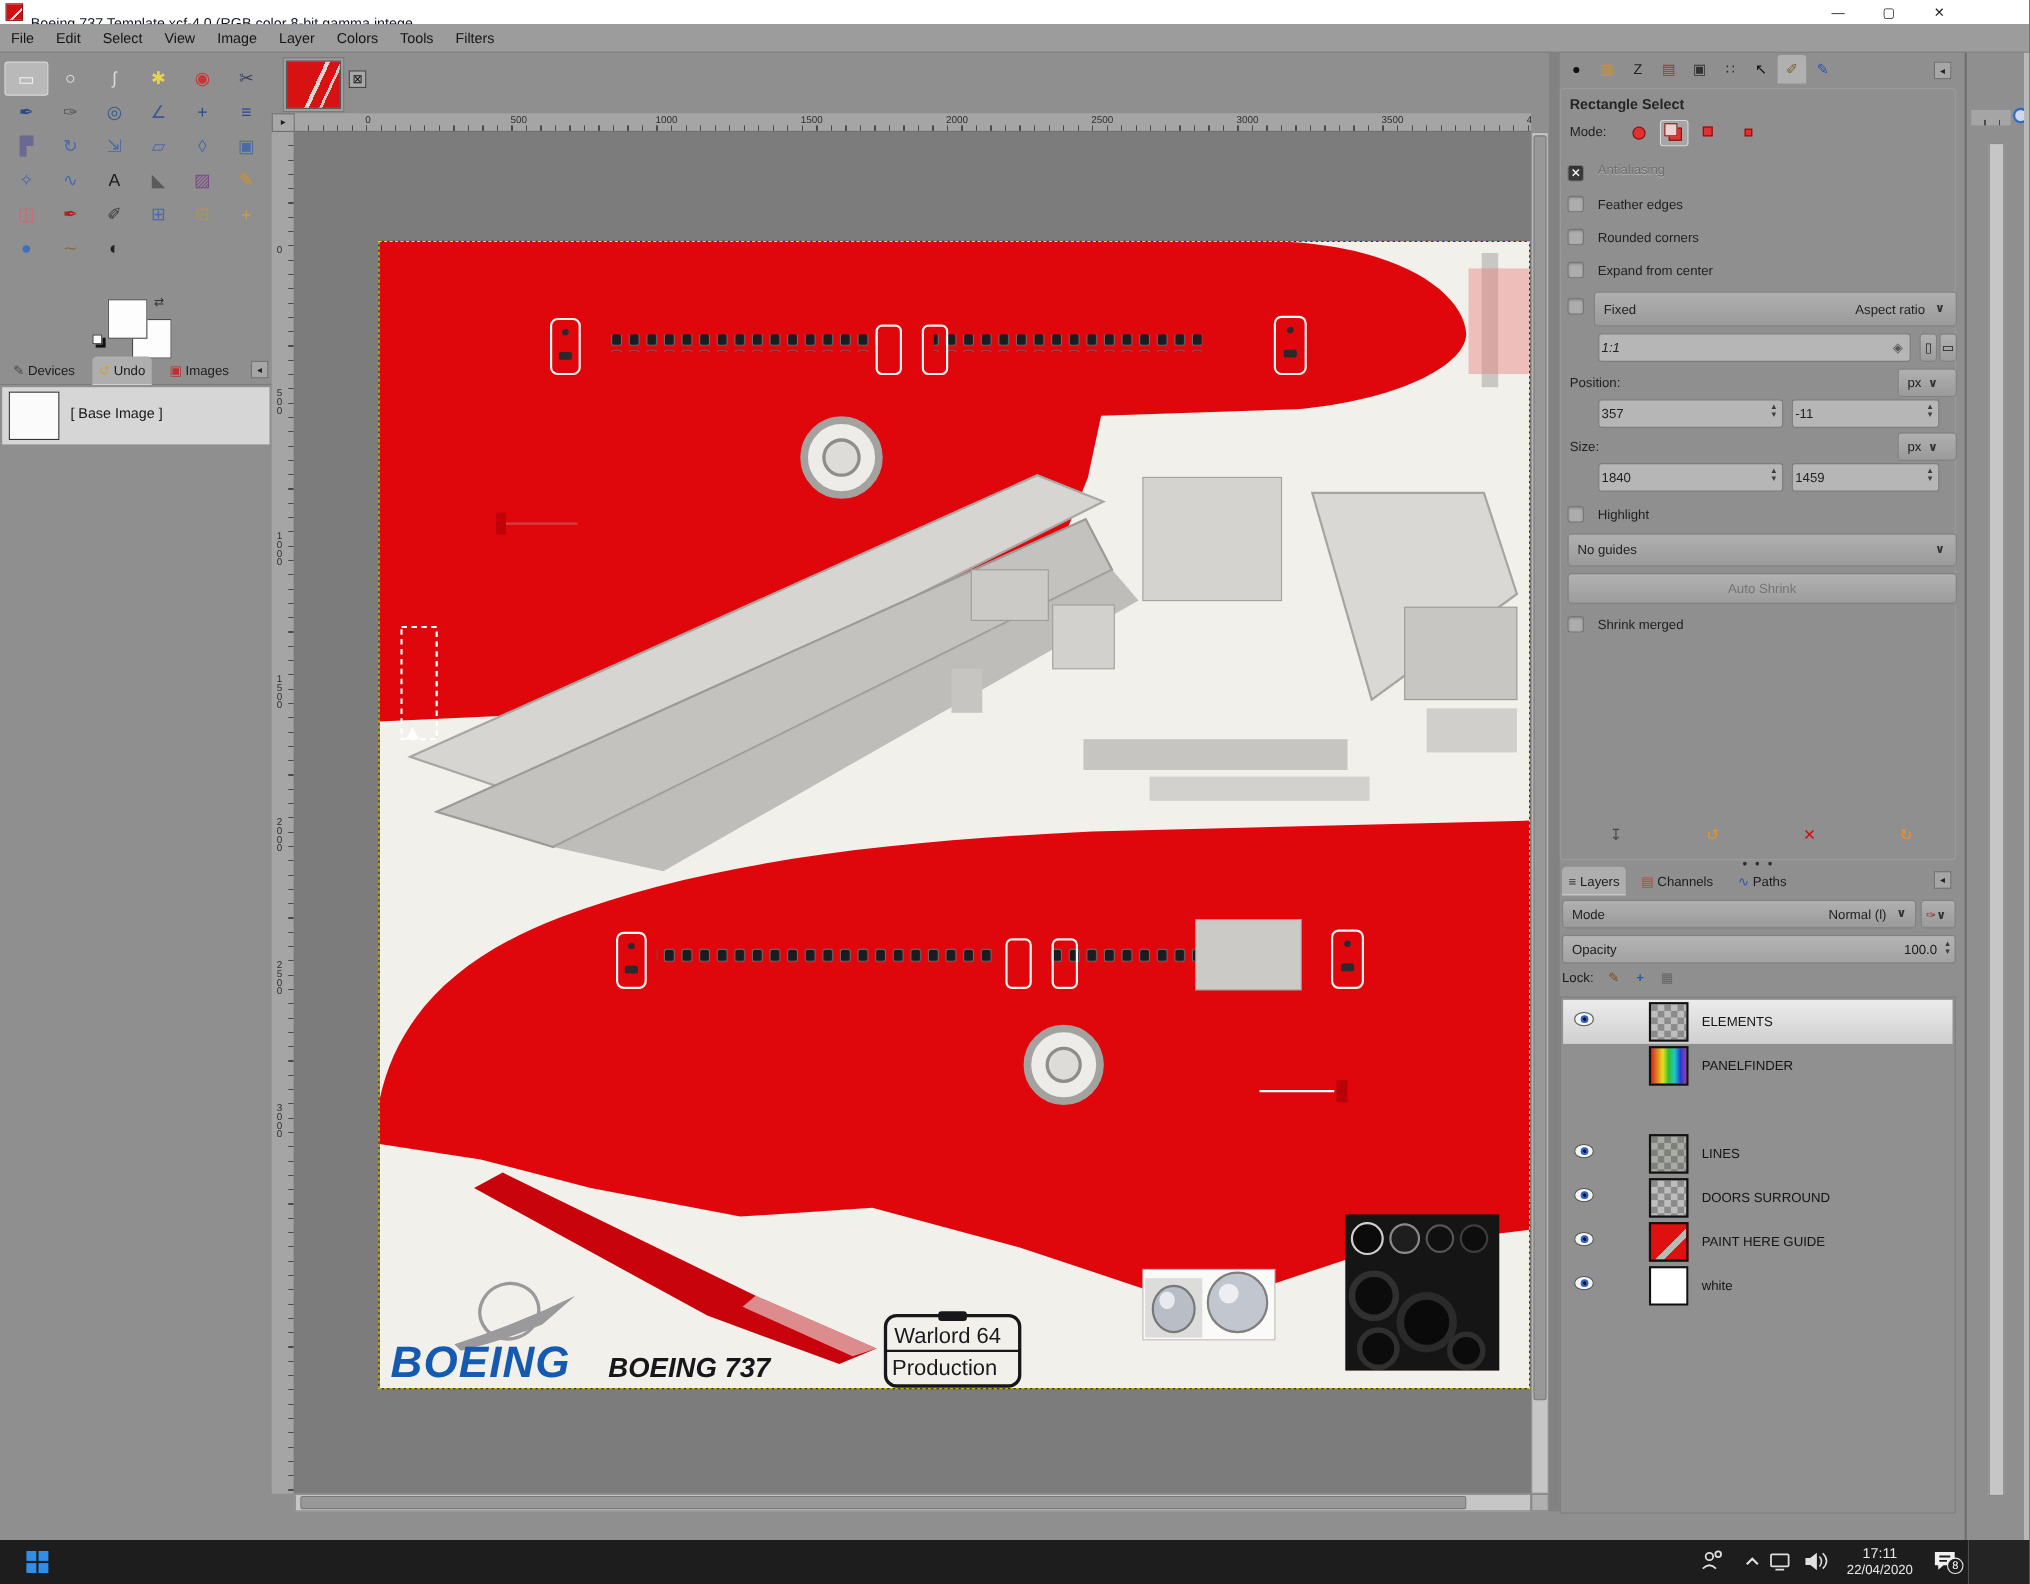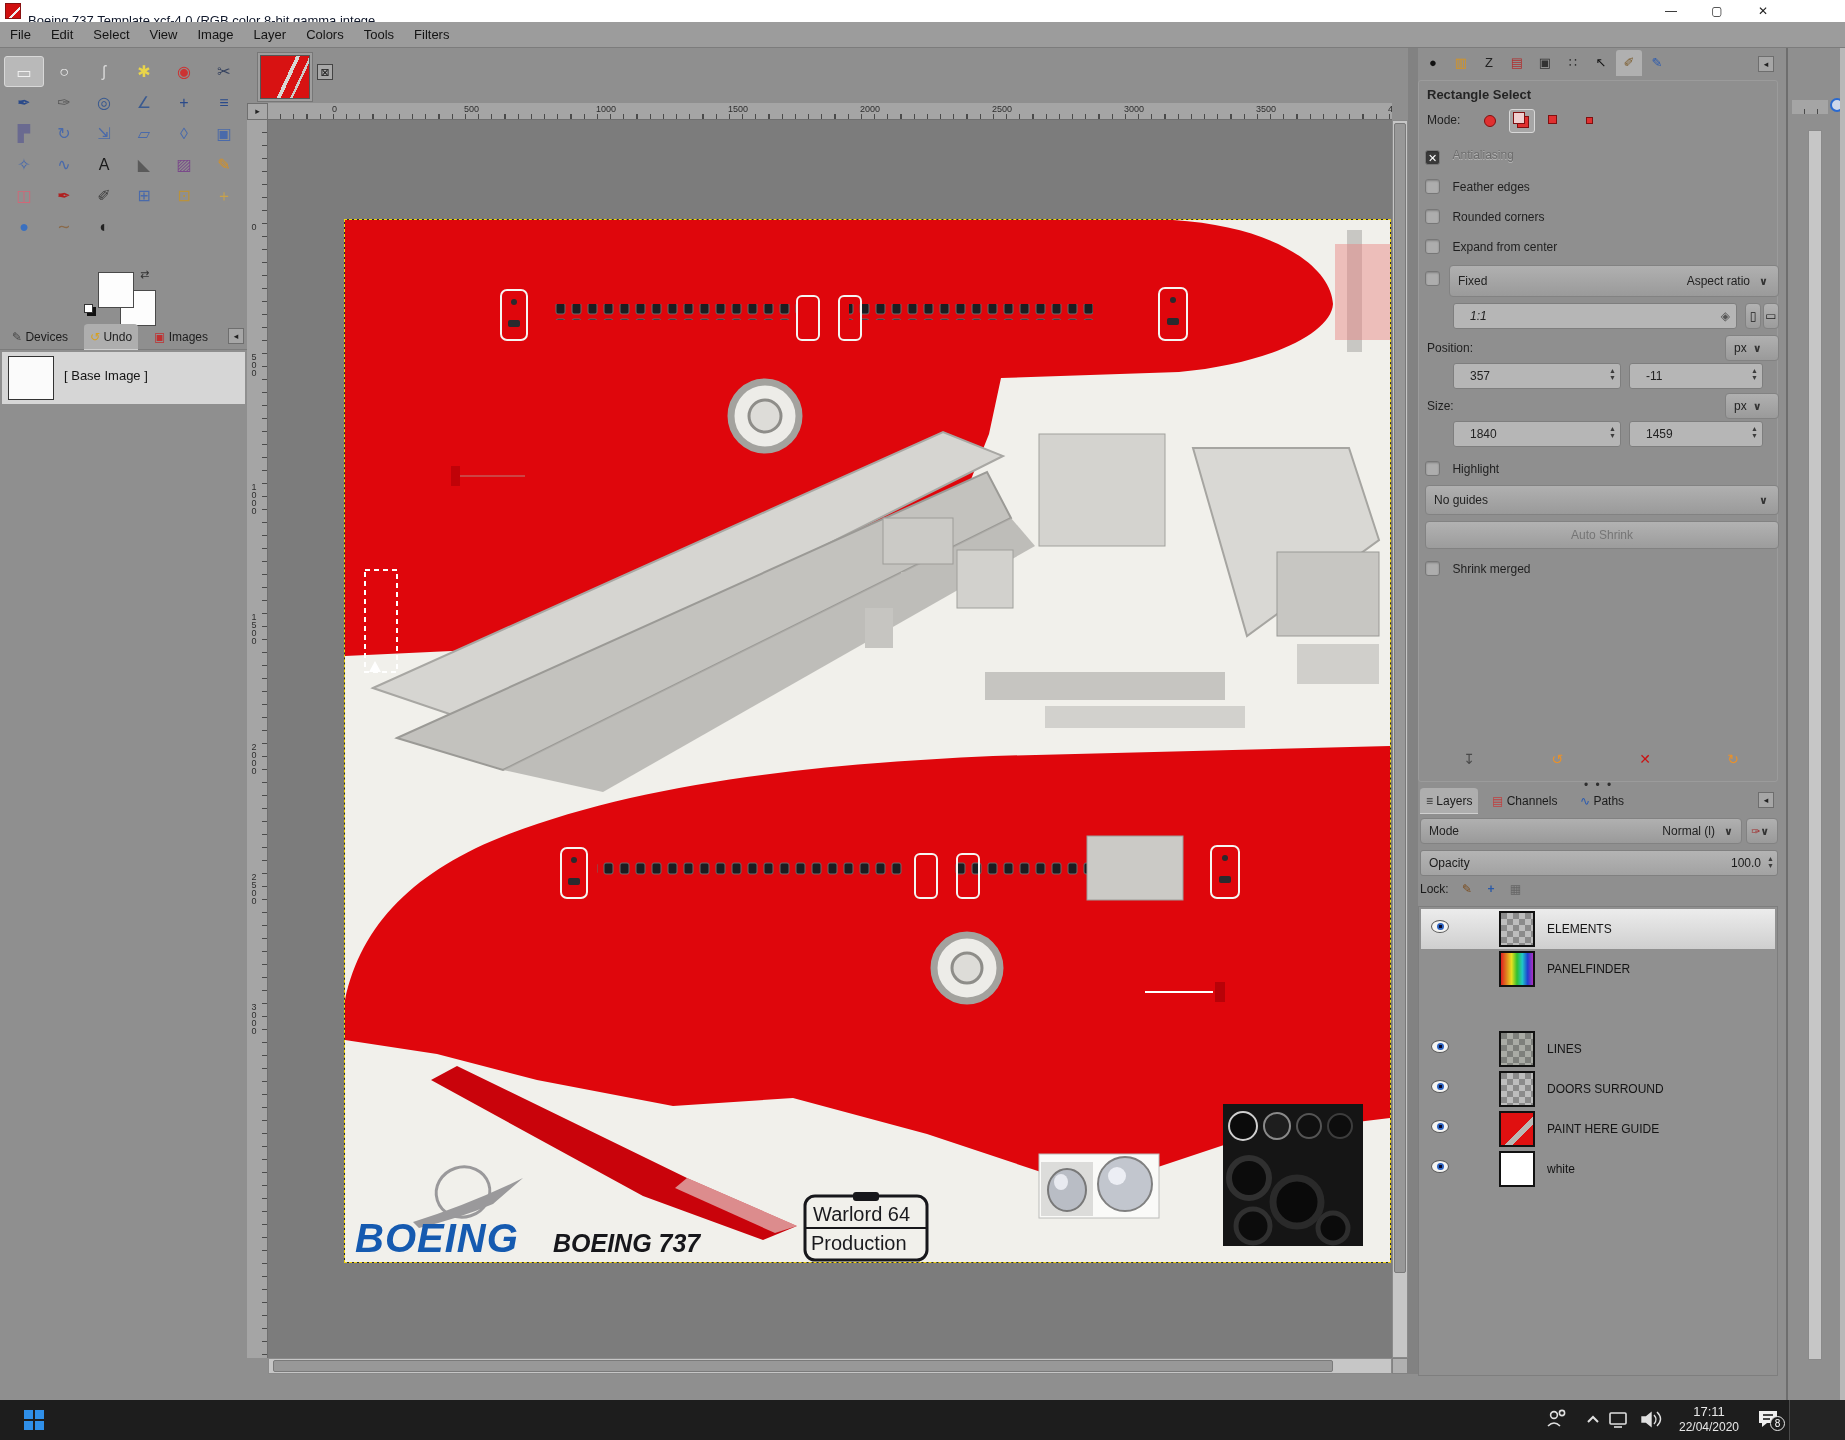--- a/index.html
+++ b/index.html
@@ -16,21 +16,21 @@
   
   .tool{width:40px;height:31px;text-align:center;line-height:31px;font-size:16px;}
   .tool.sel{background:#b9b9b9;border:1px solid #d8d8d8;border-radius:3px;}
   .swatch{background:#fdfdfd;border:1px solid #4a4a4a;width:36px;height:36px;}
   
   .panelline{font-size:12px;color:#1f1f1f;}
   .cb{display:inline-block;width:15px;height:15px;background:#adadad;border:1px solid #777;
       border-radius:3px;vertical-align:-3px;box-shadow:inset 0 1px 2px rgba(0,0,0,.25);}
   .cb.on{background:#3a3a3a;color:#fff;font-size:11px;line-height:14px;text-align:center;}
   .entry{background:#b6b6b6;border:1px solid #7e7e7e;border-radius:3px;font-size:12px;color:#222;
-         padding:0 16px;line-height:24px;}
+         padding:0 2px;line-height:24px;}
   .combo{background:linear-gradient(#b0b0b0,#9a9a9a);border:1px solid #828282;border-radius:4px;
          font-size:12px;color:#222;line-height:24px;padding:0 8px;}
   .chev{color:#333;font-weight:bold;font-size:11px;}
   .spin{display:inline-block;width:11px;color:#3c3c3c;font-size:7px;line-height:7px;text-align:center;}
   .btn{background:linear-gradient(#b2b2b2,#9c9c9c);border:1px solid #828282;border-radius:4px;
        text-align:center;font-size:12px;}
   .docktab{width:26px;height:26px;text-align:center;line-height:26px;font-size:13px;border-radius:3px 3px 0 0;}
   .docktab.active{background:#b0b0b0;}
   .ltab{height:26px;font-size:12px;line-height:26px;padding:0 6px;border-radius:4px 4px 0 0;color:#1c1c1c;}
   .ltab.active{background:#aeaeae;box-shadow:0 -1px 0 #cfcfcf inset;}

